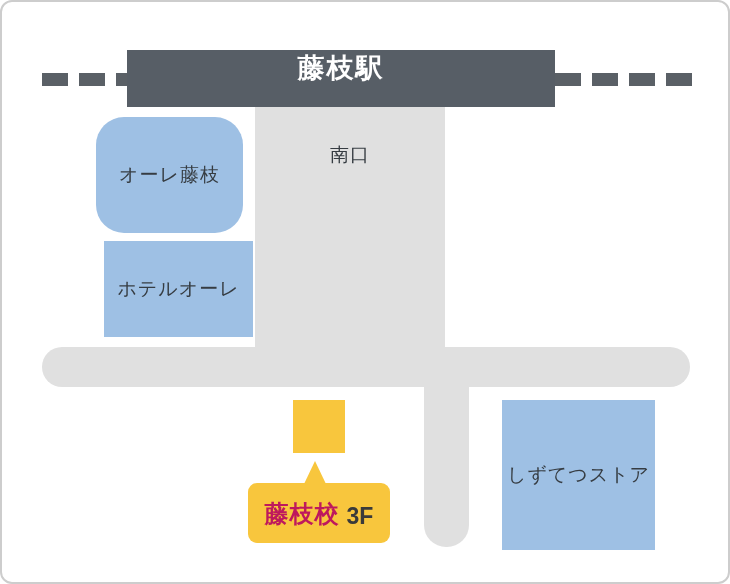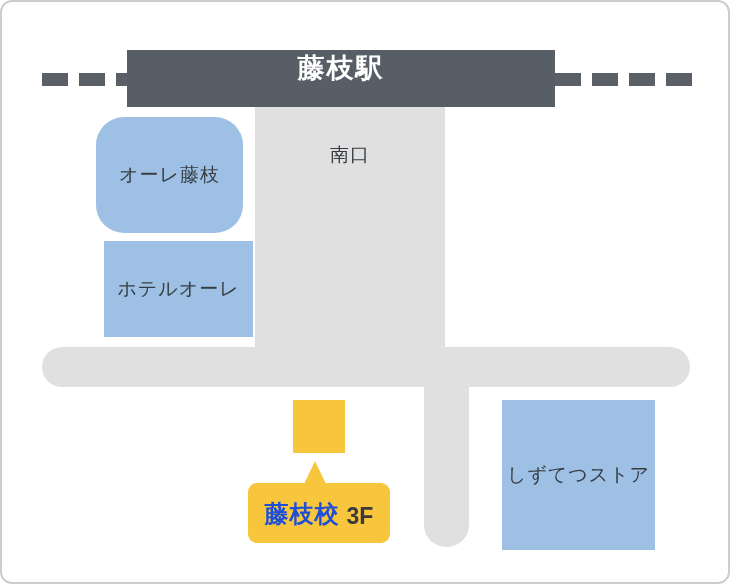--- a/index.html
+++ b/index.html
@@ -75,21 +75,21 @@
     background:var(--accent);border-radius:9px;
     display:flex;align-items:baseline;justify-content:center;
   }
   .callout-arrow{
     position:absolute;left:56px;top:-22px;width:0;height:0;
     border-left:11px solid transparent;
     border-right:11px solid transparent;
     border-bottom:23px solid var(--accent);
   }
   .dest-name{
-    font-size:24px;font-weight:bold;color:#1d4ed8;letter-spacing:1px;
+    font-size:24px;font-weight:bold;color:#be185d;letter-spacing:1px;
     align-self:center;margin-top:2px;
   }
   .dest-floor{
     font-size:23px;font-weight:bold;color:#3A3A3A;margin-left:7px;
     align-self:center;margin-top:6px;
   }
 </style>
 </head>
 <body>
 

